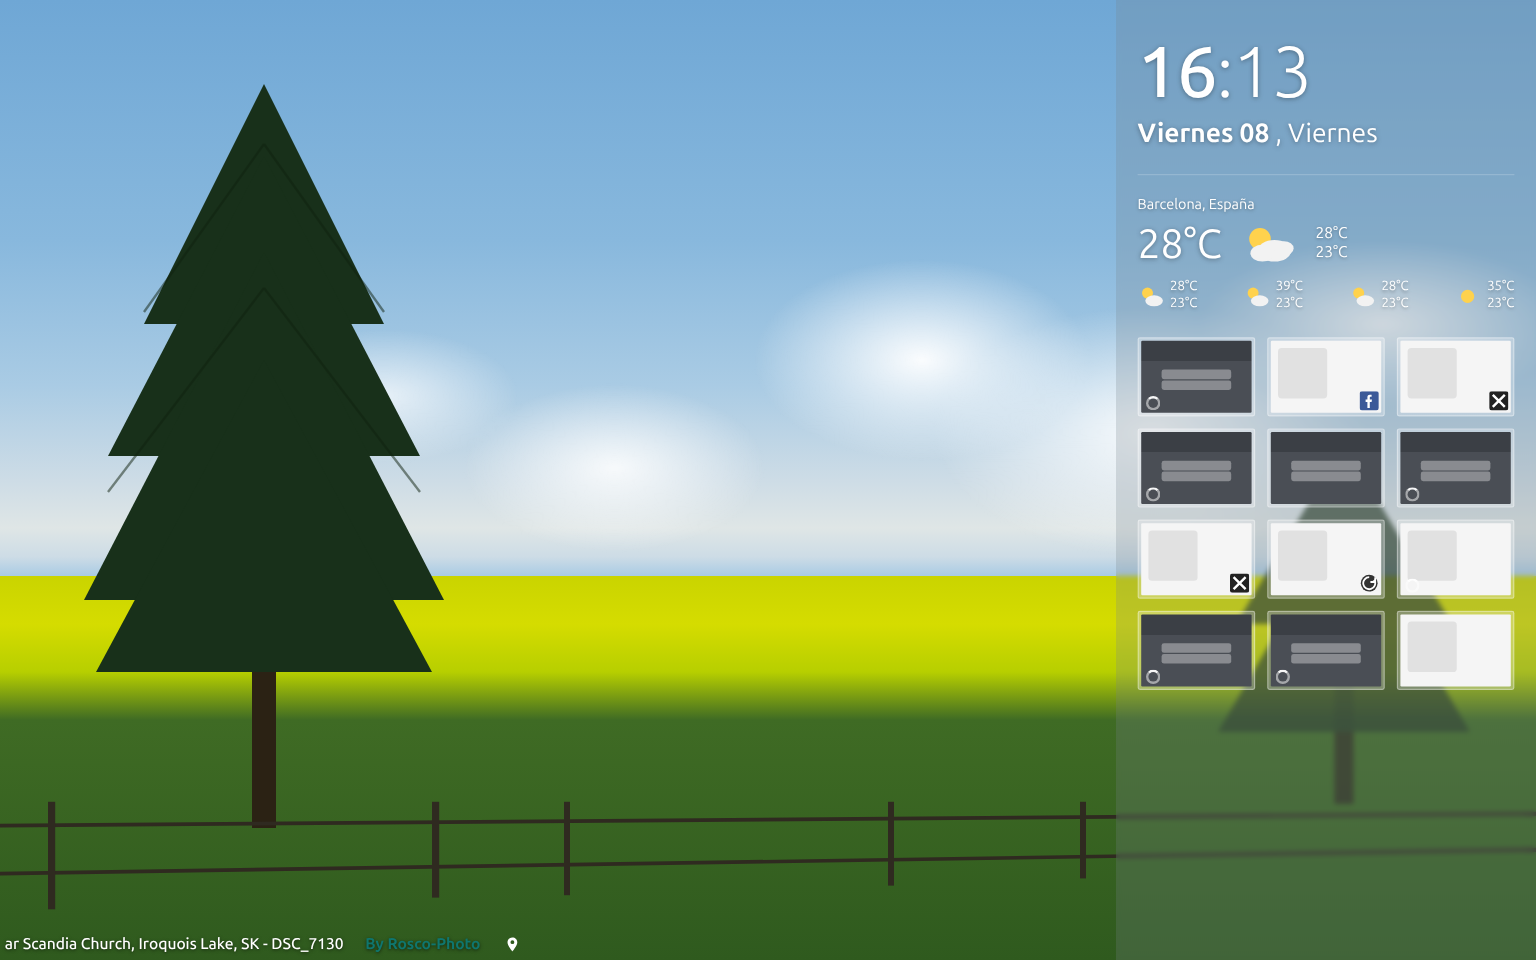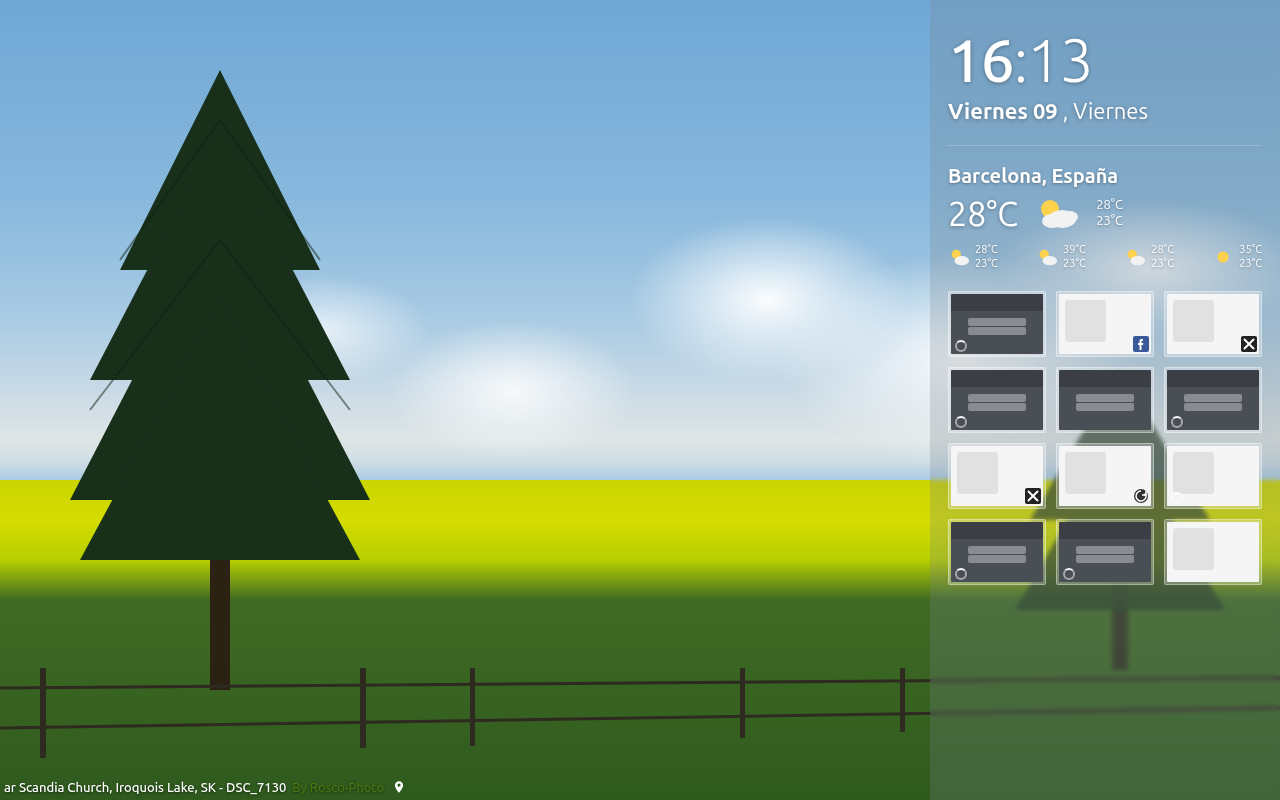--- a/index.html
+++ b/index.html
@@ -38,24 +38,24 @@
   .fence {
     position: absolute; left: 0; right: 0; top: 668px; height: 90px;
     pointer-events: none;
   }
 
   
   .attribution {
     position: absolute; left: 0; bottom: 6px;
     font-size: 13px; font-weight: 500;
     text-shadow: 0 1px 3px rgba(0,0,0,0.6);
-    display: flex; align-items: center; gap: 4px;
+    display: flex; align-items: center; gap: 16px;
     padding-left: 4px;
   }
-  .attribution .by { color: #4d7c0f; font-weight: 400; margin-left: 2px; }
+  .attribution .by { color: #0f766e; font-weight: 700; margin-left: 2px; }
   .pin-icon { width: 14px; height: 14px; fill: #fff; margin-left: 4px; }
 
   
   .sidebar {
     position: absolute; right: 0; top: 0; width: 350px; height: 800px;
     background: rgba(120,130,140,0.25);
     backdrop-filter: blur(2px);
     padding: 30px 18px 12px 18px;
     display: flex; flex-direction: column;
     gap: 14px;
@@ -75,21 +75,21 @@
   }
   .date .dow { font-weight: 700; }
 
   hr.sep {
     border: none; border-top: 1px solid rgba(255,255,255,0.18);
     margin: 8px 0 4px;
   }
 
   
   .location {
-    font-size: 20px; font-weight: 700;
+    font-size: 12px; font-weight: 400;
     text-shadow: 0 1px 3px rgba(0,0,0,0.35);
   }
   .current {
     display: flex; align-items: center; gap: 14px; margin-top: 6px;
   }
   .current .temp { font-size: 34px; font-weight: 400; text-shadow: 0 1px 4px rgba(0,0,0,0.35); }
   .wicon { width: 50px; height: 40px; display: flex; align-items: center; justify-content: center; }
   .current .range { font-size: 13px; line-height: 1.2; text-shadow: 0 1px 3px rgba(0,0,0,0.35); }
   .forecast {
     display: flex; justify-content: space-between; margin-top: 10px;
@@ -224,21 +224,21 @@
 </div>
 
 <div class="sidebar">
 
   <div>
     <div class="clock">
       <span class="h">16</span><span>:</span><span>13</span>
     </div>
     <div class="date">
       <span class="dow">Viernes</span>
-      <span class="dow">09</span>
+      <span class="dow">08</span>
       <span>, </span>
       <span>Viernes</span>
     </div>
   </div>
 
   <hr class="sep">
 
   <div>
     <div class="location">Barcelona, España</div>
     <div class="current">

